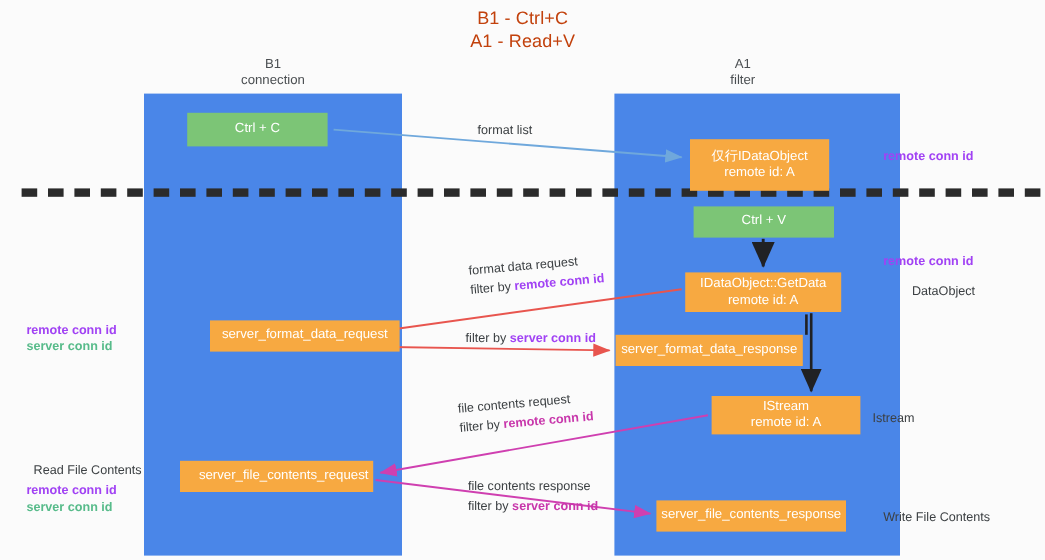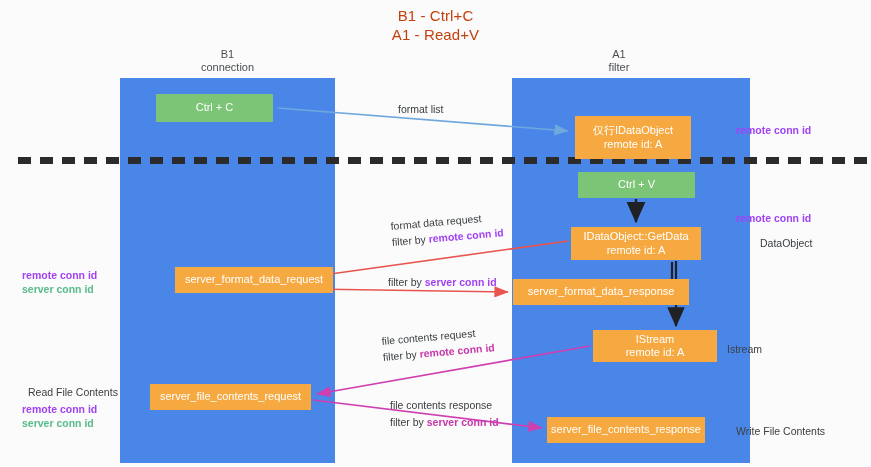--- a/index.html
+++ b/index.html
@@ -68,23 +68,23 @@
   }
   .node.green { background: #7cc576; }
   .node.orange { background: #f7a941; }
   .node .l2 { display: block; }
 
   #node-ctrlc  { left: 156px; top: 94px;  width: 117px; height: 28px; }
   #node-dataobj{ left: 575px; top: 116px; width: 116px; height: 43px; }
   #node-ctrlv  { left: 578px; top: 172px; width: 117px; height: 26px; align-items: center; }
   #node-getdata{ left: 571px; top: 227px; width: 130px; height: 33px; }
   #node-sfdreq { left: 152px; top: 267px; width: 158px; height: 26px; margin-left: 23px; }
-  #node-sfdres { left: 513px; top: 279px; width: 176px; height: 26px; }
+  #node-sfdres { left: 513px; top: 279px; width: 156px; height: 26px; }
   #node-istream{ left: 593px; top: 330px; width: 124px; height: 32px; }
-  #node-sfcreq { left: 150px; top: 384px; width: 161px; height: 26px; }
+  #node-sfcreq { left: 150px; top: 384px; width: 161px; height: 26px; align-items: flex-end; }
   #node-sfcres { left: 547px; top: 417px; width: 158px; height: 26px; }
 
   
   .mid-label {
     font-size: 10.5px;
     color: #3c4043;
     white-space: nowrap;
     line-height: 15px;
   }
   .mid-label .hl-purple { color: #a142f4; font-weight: bold; }

